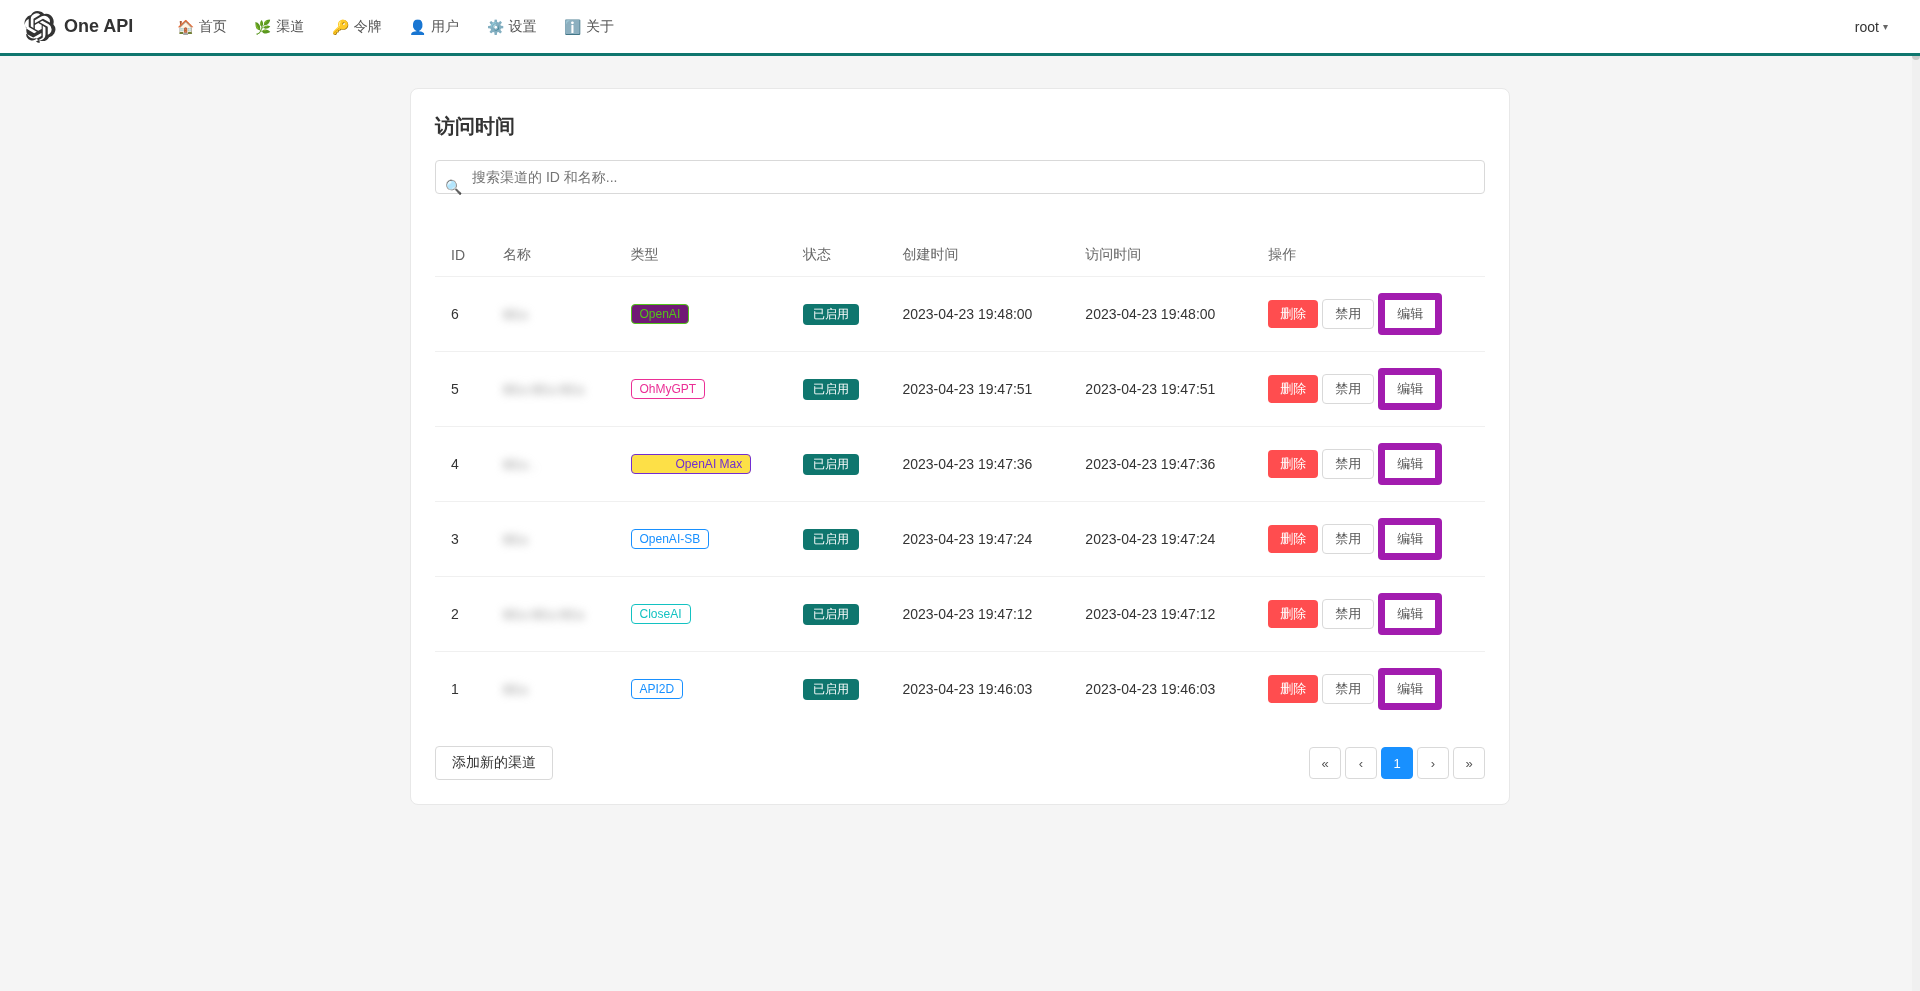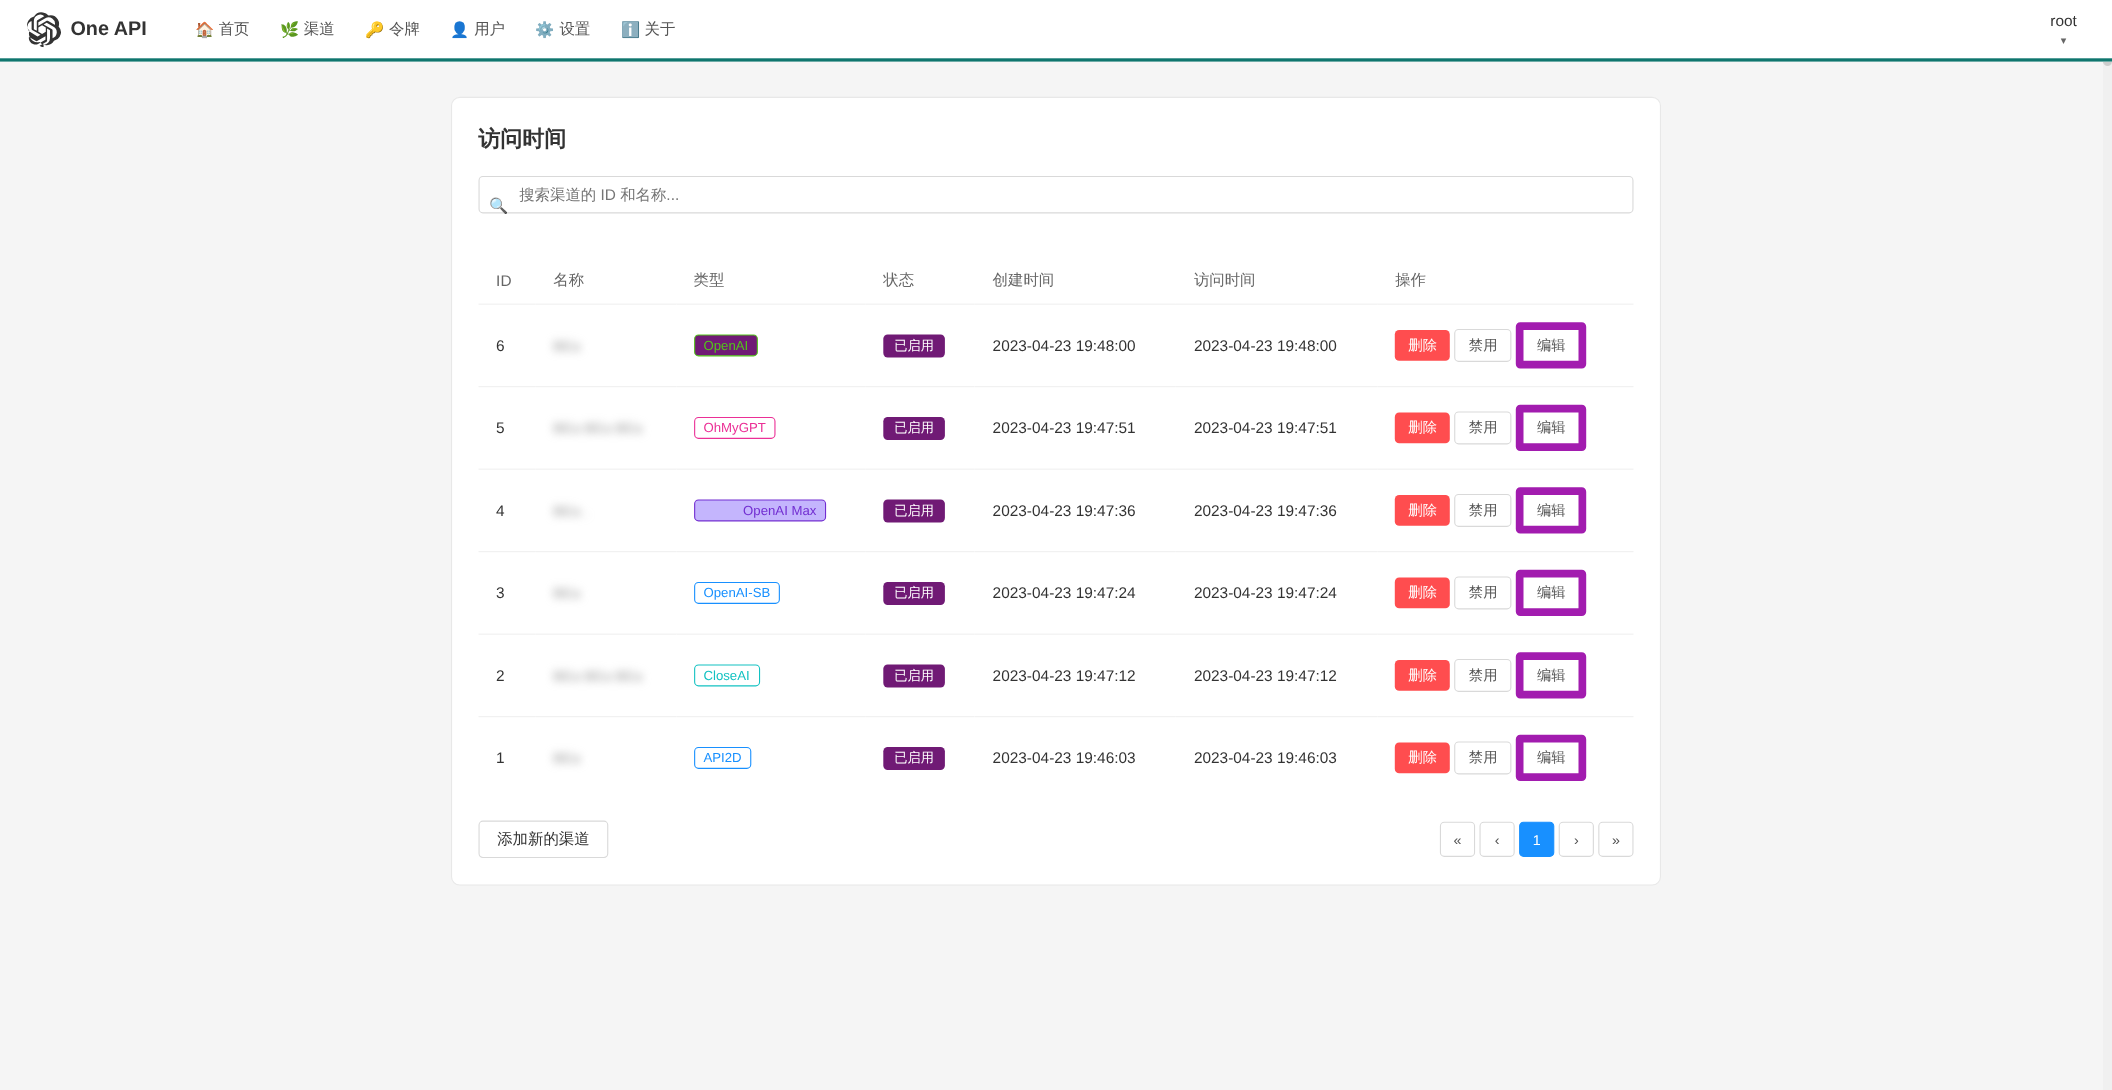--- a/index.html
+++ b/index.html
@@ -61,21 +61,20 @@
       align-items: center;
       gap: 8px;
     }
     .user-menu {
       display: flex;
       align-items: center;
       gap: 4px;
       cursor: pointer;
       padding: 4px 8px;
       border-radius: 4px;
-      flex-direction: column;
     }
     .user-name { font-size: 14px; color: #333; }
     .dropdown-arrow { font-size: 10px; color: #666; }
 
     
     .main {
       margin-top: 56px;
       padding: 32px;
       min-height: calc(100vh - 56px);
     }
@@ -141,32 +140,32 @@
     .badge {
       display: inline-block;
       padding: 2px 8px;
       border-radius: 4px;
       font-size: 12px;
       font-weight: 500;
       border: 1px solid;
     }
     .badge-openai { color: #52c41a; border-color: #52c41a; background: #701a75; }
     .badge-ohmygpt { color: #eb2f96; border-color: #eb2f96; background: #fff; }
-    .badge-openai-max { color: #722ed1; border-color: #722ed1; background: #c4b5fd; padding-left: 44px; }
+    .badge-openai-max { color: #722ed1; border-color: #722ed1; background: #fde047; padding-left: 44px; }
     .badge-openai-sb { color: #1890ff; border-color: #1890ff; background: #fff; }
     .badge-closeai { color: #13c2c2; border-color: #13c2c2; background: #fff; }
     .badge-api2d { color: #1890ff; border-color: #1890ff; background: #fff; }
 
     
     .status-badge {
       display: inline-block;
       padding: 2px 10px;
       border-radius: 4px;
       font-size: 12px;
-      background: #701a75;
+      background: #0f766e;
       color: #fff;
       border: none;
     }
 
     
     .action-btns {
       display: flex;
       gap: 4px;
       align-items: center;
     }

